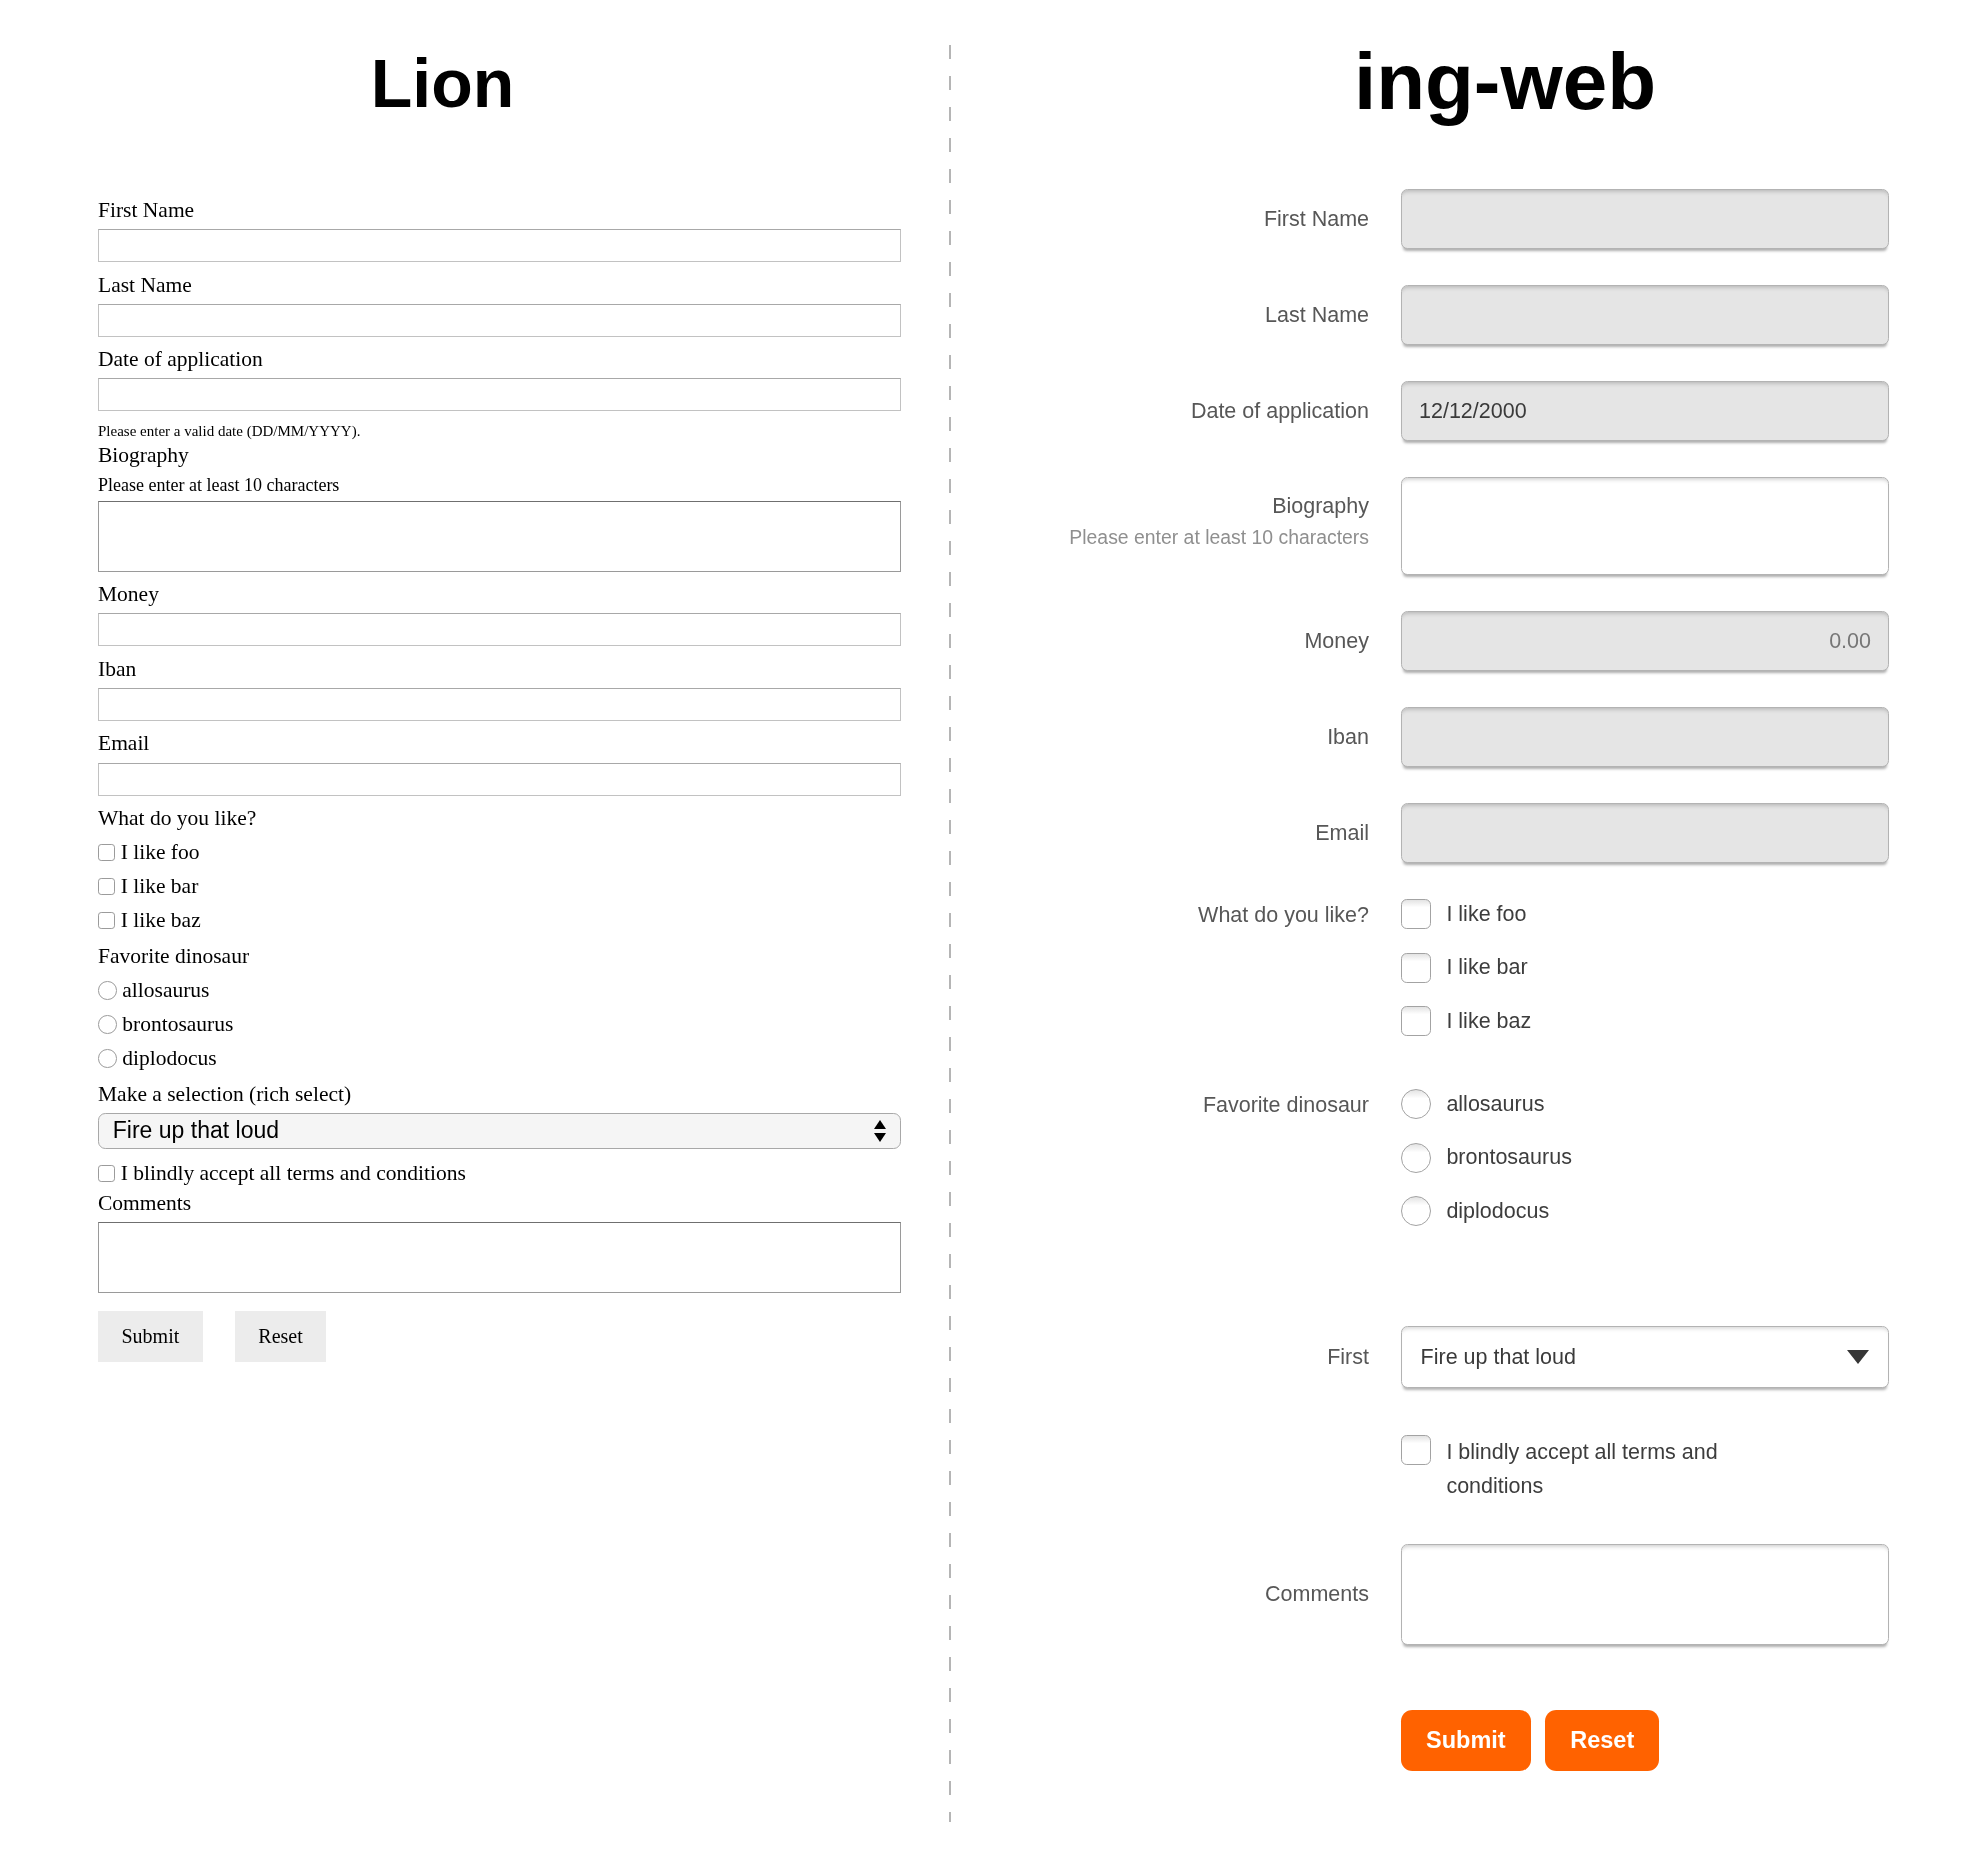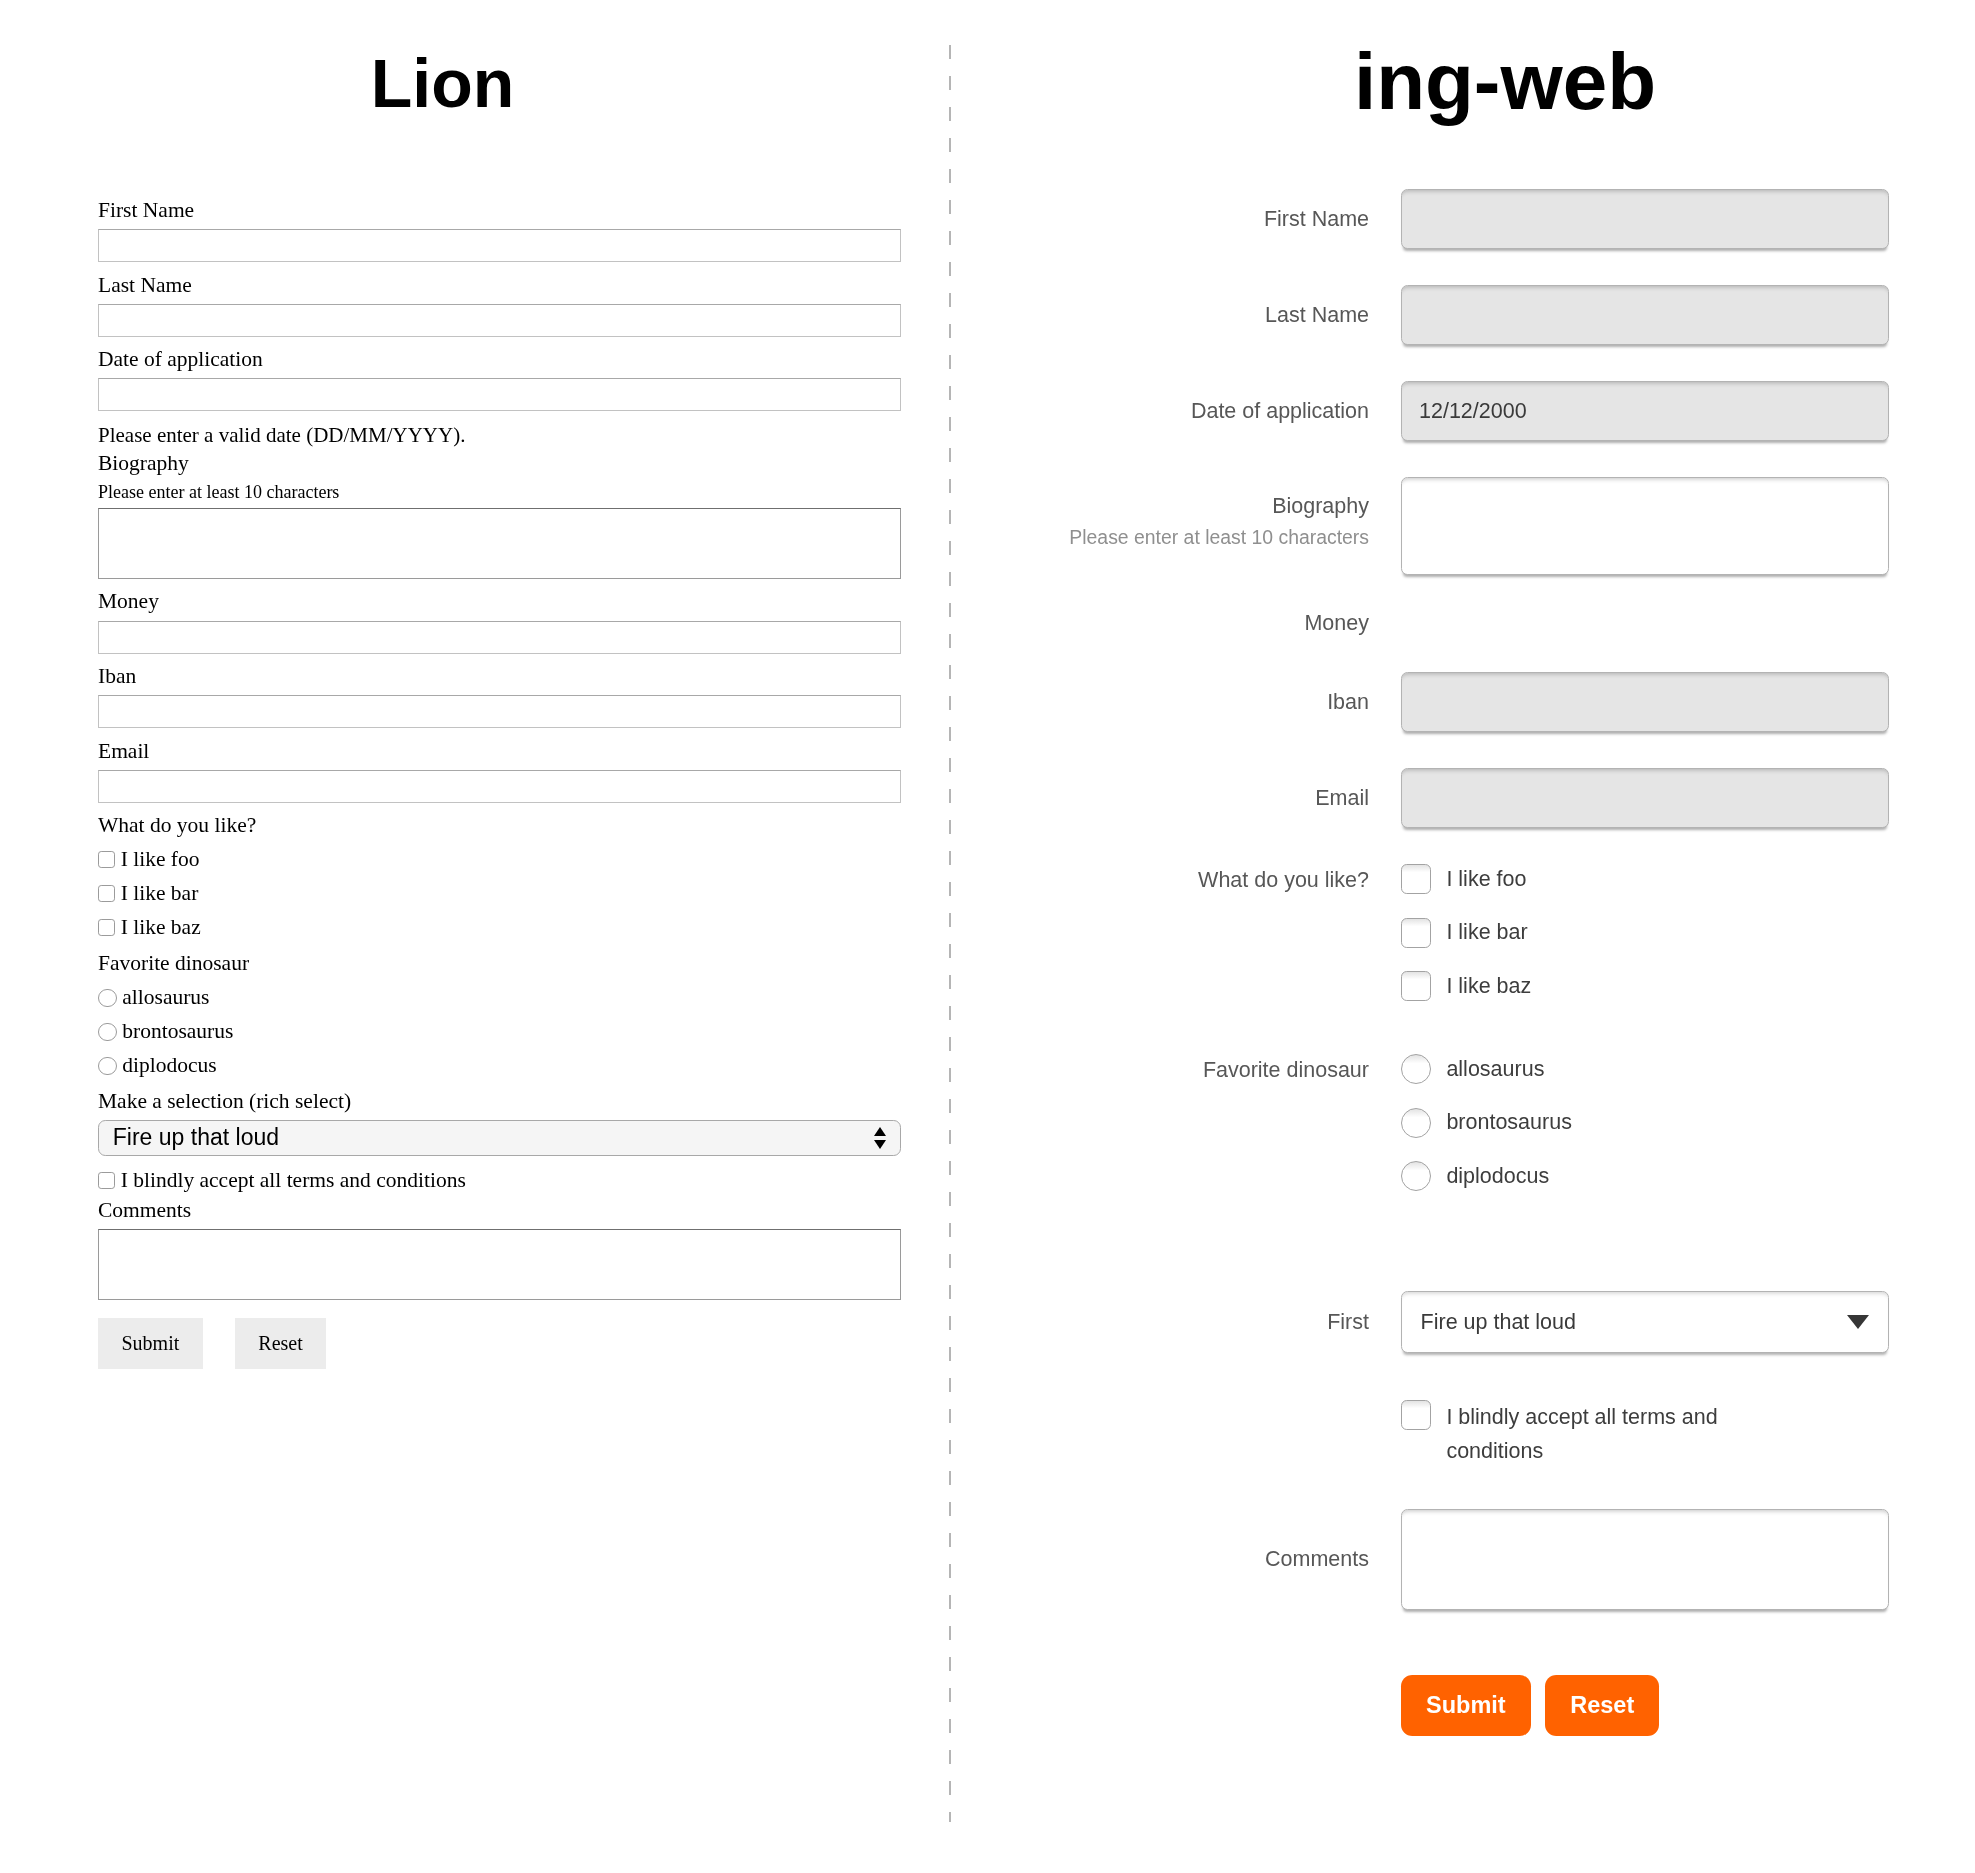--- a/index.html
+++ b/index.html
@@ -14,21 +14,21 @@
   }
 
   
   .left-col { width:949px; box-sizing:border-box; padding:0 48px 0 98px; font-family:"Liberation Serif", serif; color:#000; }
   .left-title {
     font-family:"Liberation Sans", sans-serif; font-weight:bold; font-size:68px; line-height:1.12;
     text-align:center; transform:translateX(-57px); margin:45px 0 77px 0;
   }
   .l-label { font-size:21.5px; line-height:1.18; margin:10.5px 0 5.7px 0; }
   .l-label.first { margin-top:0; }
-  .l-error { font-size:21px; line-height:1.18; margin:11.3px 0 2.4px 0; }
+  .l-error { font-size:15px; line-height:1.18; margin:11.3px 0 2.4px 0; }
   .l-helper { font-size:18px; line-height:1.15; margin:2.4px 0 5.7px 0; }
   .l-input {
     display:block; width:100%; box-sizing:border-box; height:33px;
     border:1.2px solid #c2c2c2; border-top-color:#a8a8a8; background:#fff;
     font-size:20px; padding:0 8px; font-family:"Liberation Serif", serif;
   }
   .l-textarea {
     display:block; width:100%; box-sizing:border-box; height:71px; resize:none;
     border:1.6px solid #9a9a9a; border-top-color:#6f6f6f; background:#fff;
     font-size:20px; padding:4px 8px; font-family:"Liberation Serif", serif;
@@ -218,20 +218,21 @@
     <div class="r-row top">
       <div class="r-label-block">
         <span class="r-label">Biography</span>
         <span class="r-helper">Please enter at least 10 characters</span>
       </div>
       <textarea class="r-textarea" style=""></textarea>
     </div>
 
     <div class="r-row">
       <div class="r-label">Money</div>
+      <input class="r-input money" type="text" value="0.00" style="">
     </div>
 
     <div class="r-row">
       <div class="r-label">Iban</div>
       <input class="r-input" type="text" style="">
     </div>
 
     <div class="r-row">
       <div class="r-label">Email</div>
       <input class="r-input" type="text" style="">

